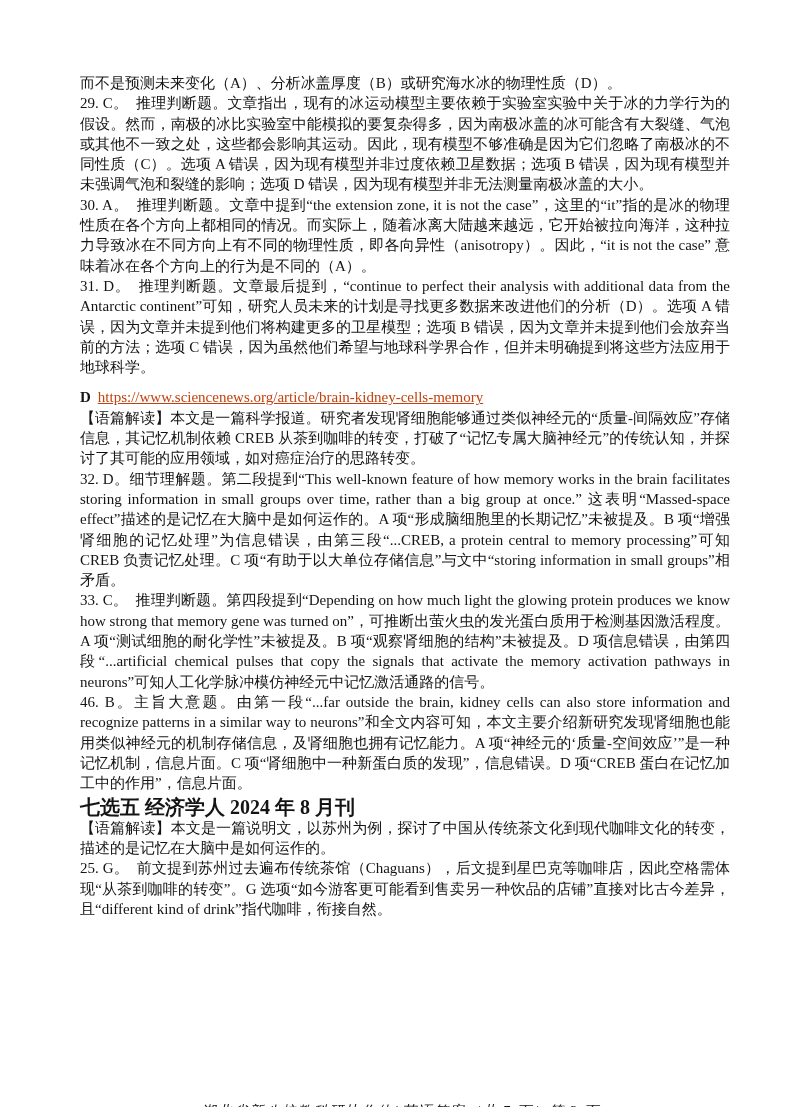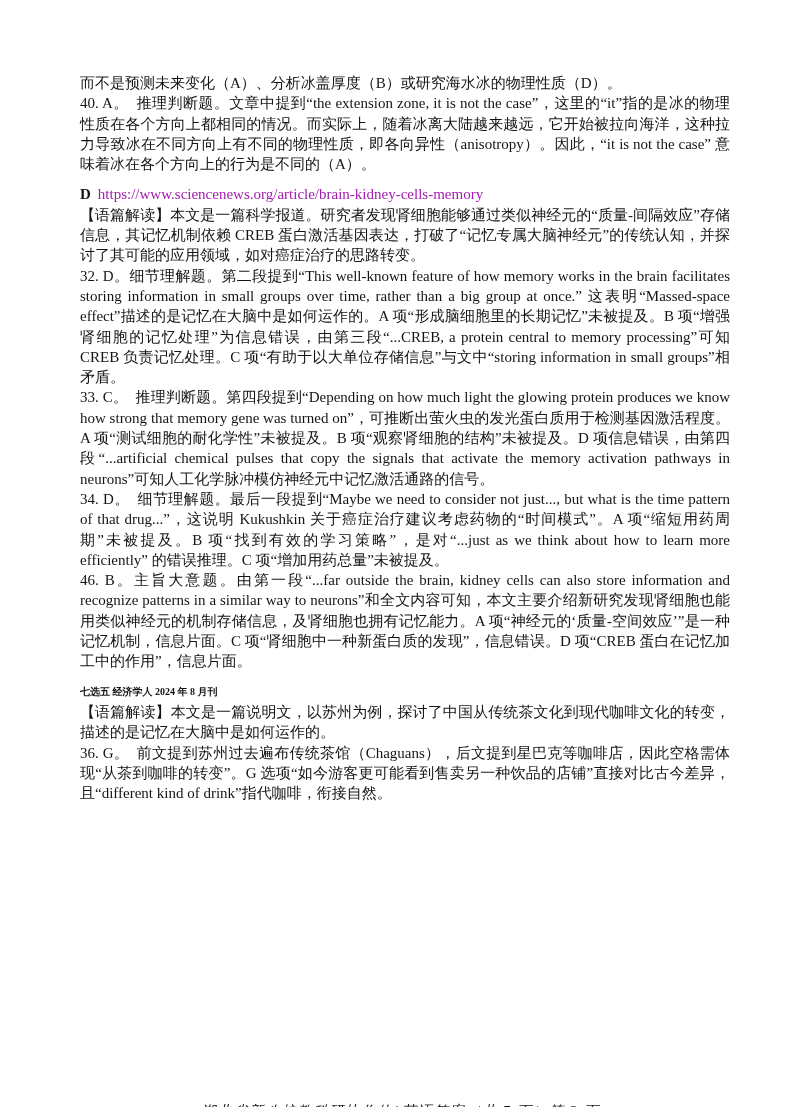--- a/index.html
+++ b/index.html
@@ -31,26 +31,27 @@
   }
   .source-line {
     margin-top: 10px;
     text-align: left;
   }
   .d-label {
     font-weight: bold;
     margin-right: 7px;
   }
   .source-url {
-    color: #a21caf;
+    text-decoration: underline;
+    color: #c2410c;
     cursor: pointer;
   }
   .section-heading {
-    margin-top: 10px;
-    font-size: 10px;
+    margin-top: 4px;
+    font-size: 20px;
     font-weight: bold;
     text-align: left;
   }
   .page-footer {
     position: absolute;
     top: 1102px;
     left: 0;
     width: 100%;
     text-align: center;
     font-style: italic;
@@ -60,43 +61,44 @@
   }
 </style>
 </head>
 <body>
 
 <div class="page">
   <main class="content">
 
     <p class="para">而不是预测未来变化（A）、分析冰盖厚度（B）或研究海水冰的物理性质（D）。</p>
 
+    <p class="para">29. C。 推理判断题。文章指出，现有的冰运动模型主要依赖于实验室实验中关于冰的力学行为的假设。然而，南极的冰比实验室中能模拟的要复杂得多，因为南极冰盖的冰可能含有大裂缝、气泡或其他不一致之处，这些都会影响其运动。因此，现有模型不够准确是因为它们忽略了南极冰的不同性质（C）。选项 A 错误，因为现有模型并非过度依赖卫星数据；选项 B 错误，因为现有模型并未强调气泡和裂缝的影响；选项 D 错误，因为现有模型并非无法测量南极冰盖的大小。</p>
 
-    <p class="para">40. A。 推理判断题。文章中提到“the extension zone, it is not the case”，这里的“it”指的是冰的物理性质在各个方向上都相同的情况。而实际上，随着冰离大陆越来越远，它开始被拉向海洋，这种拉力导致冰在不同方向上有不同的物理性质，即各向异性（anisotropy）。因此，“it is not the case” 意味着冰在各个方向上的行为是不同的（A）。</p>
+    <p class="para">30. A。 推理判断题。文章中提到“the extension zone, it is not the case”，这里的“it”指的是冰的物理性质在各个方向上都相同的情况。而实际上，随着冰离大陆越来越远，它开始被拉向海洋，这种拉力导致冰在不同方向上有不同的物理性质，即各向异性（anisotropy）。因此，“it is not the case” 意味着冰在各个方向上的行为是不同的（A）。</p>
 
+    <p class="para">31. D。 推理判断题。文章最后提到，“continue to perfect their analysis with additional data from the Antarctic continent”可知，研究人员未来的计划是寻找更多数据来改进他们的分析（D）。选项 A 错误，因为文章并未提到他们将构建更多的卫星模型；选项 B 错误，因为文章并未提到他们会放弃当前的方法；选项 C 错误，因为虽然他们希望与地球科学界合作，但并未明确提到将这些方法应用于地球科学。</p>
 
     <p class="para source-line">
       <span class="d-label">D</span><a class="source-url">https://www.sciencenews.org/article/brain-kidney-cells-memory</a>
     </p>
 
-    <p class="para">【语篇解读】本文是一篇科学报道。研究者发现肾细胞能够通过类似神经元的“质量-间隔效应”存储信息，其记忆机制依赖 CREB 蛋白激活基因表达，打破了“记忆专属大脑神经元”的传统认知，并探讨了其可能的应用领域，如对癌症治疗的思路转变。</p>
+    <p class="para">【语篇解读】本文是一篇科学报道。研究者发现肾细胞能够通过类似神经元的“质量-间隔效应”存储信息，其记忆机制依赖 CREB 从茶到咖啡的转变，打破了“记忆专属大脑神经元”的传统认知，并探讨了其可能的应用领域，如对癌症治疗的思路转变。</p>
 
     <p class="para">32. D。细节理解题。第二段提到“This well-known feature of how memory works in the brain facilitates storing information in small groups over time, rather than a big group at once.” 这表明“Massed-space effect”描述的是记忆在大脑中是如何运作的。A 项“形成脑细胞里的长期记忆”未被提及。B 项“增强肾细胞的记忆处理”为信息错误，由第三段“...CREB, a protein central to memory processing”可知 CREB 负责记忆处理。C 项“有助于以大单位存储信息”与文中“storing information in small groups”相矛盾。</p>
 
     <p class="para">33. C。 推理判断题。第四段提到“Depending on how much light the glowing protein produces we know how strong that memory gene was turned on”，可推断出萤火虫的发光蛋白质用于检测基因激活程度。A 项“测试细胞的耐化学性”未被提及。B 项“观察肾细胞的结构”未被提及。D 项信息错误，由第四段“...artificial chemical pulses that copy the signals that activate the memory activation pathways in neurons”可知人工化学脉冲模仿神经元中记忆激活通路的信号。</p>
 
-    <p class="para">34. D。 细节理解题。最后一段提到“Maybe we need to consider not just..., but what is the time pattern of that drug...”，这说明 Kukushkin 关于癌症治疗建议考虑药物的“时间模式”。A 项“缩短用药周期”未被提及。B 项“找到有效的学习策略”，是对“...just as we think about how to learn more efficiently” 的错误推理。C 项“增加用药总量”未被提及。</p>
 
     <p class="para">46. B。主旨大意题。由第一段“...far outside the brain, kidney cells can also store information and recognize patterns in a similar way to neurons”和全文内容可知，本文主要介绍新研究发现肾细胞也能用类似神经元的机制存储信息，及肾细胞也拥有记忆能力。A 项“神经元的‘质量-空间效应’”是一种记忆机制，信息片面。C 项“肾细胞中一种新蛋白质的发现”，信息错误。D 项“CREB 蛋白在记忆加工中的作用”，信息片面。</p>
 
     <h2 class="section-heading">七选五 经济学人 2024 年 8 月刊</h2>
 
     <p class="para">【语篇解读】本文是一篇说明文，以苏州为例，探讨了中国从传统茶文化到现代咖啡文化的转变，描述的是记忆在大脑中是如何运作的。</p>
 
-    <p class="para">36. G。 前文提到苏州过去遍布传统茶馆（Chaguans），后文提到星巴克等咖啡店，因此空格需体现“从茶到咖啡的转变”。G 选项“如今游客更可能看到售卖另一种饮品的店铺”直接对比古今差异，且“different kind of drink”指代咖啡，衔接自然。</p>
+    <p class="para">25. G。 前文提到苏州过去遍布传统茶馆（Chaguans），后文提到星巴克等咖啡店，因此空格需体现“从茶到咖啡的转变”。G 选项“如今游客更可能看到售卖另一种饮品的店铺”直接对比古今差异，且“different kind of drink”指代咖啡，衔接自然。</p>
 
 
   </main>
 
   <footer class="page-footer">
     <span>湖北省新八校教科研协作体*英语答案（共 7 页）第 3 页</span>
   </footer>
 </div>
 
 </body></html>

